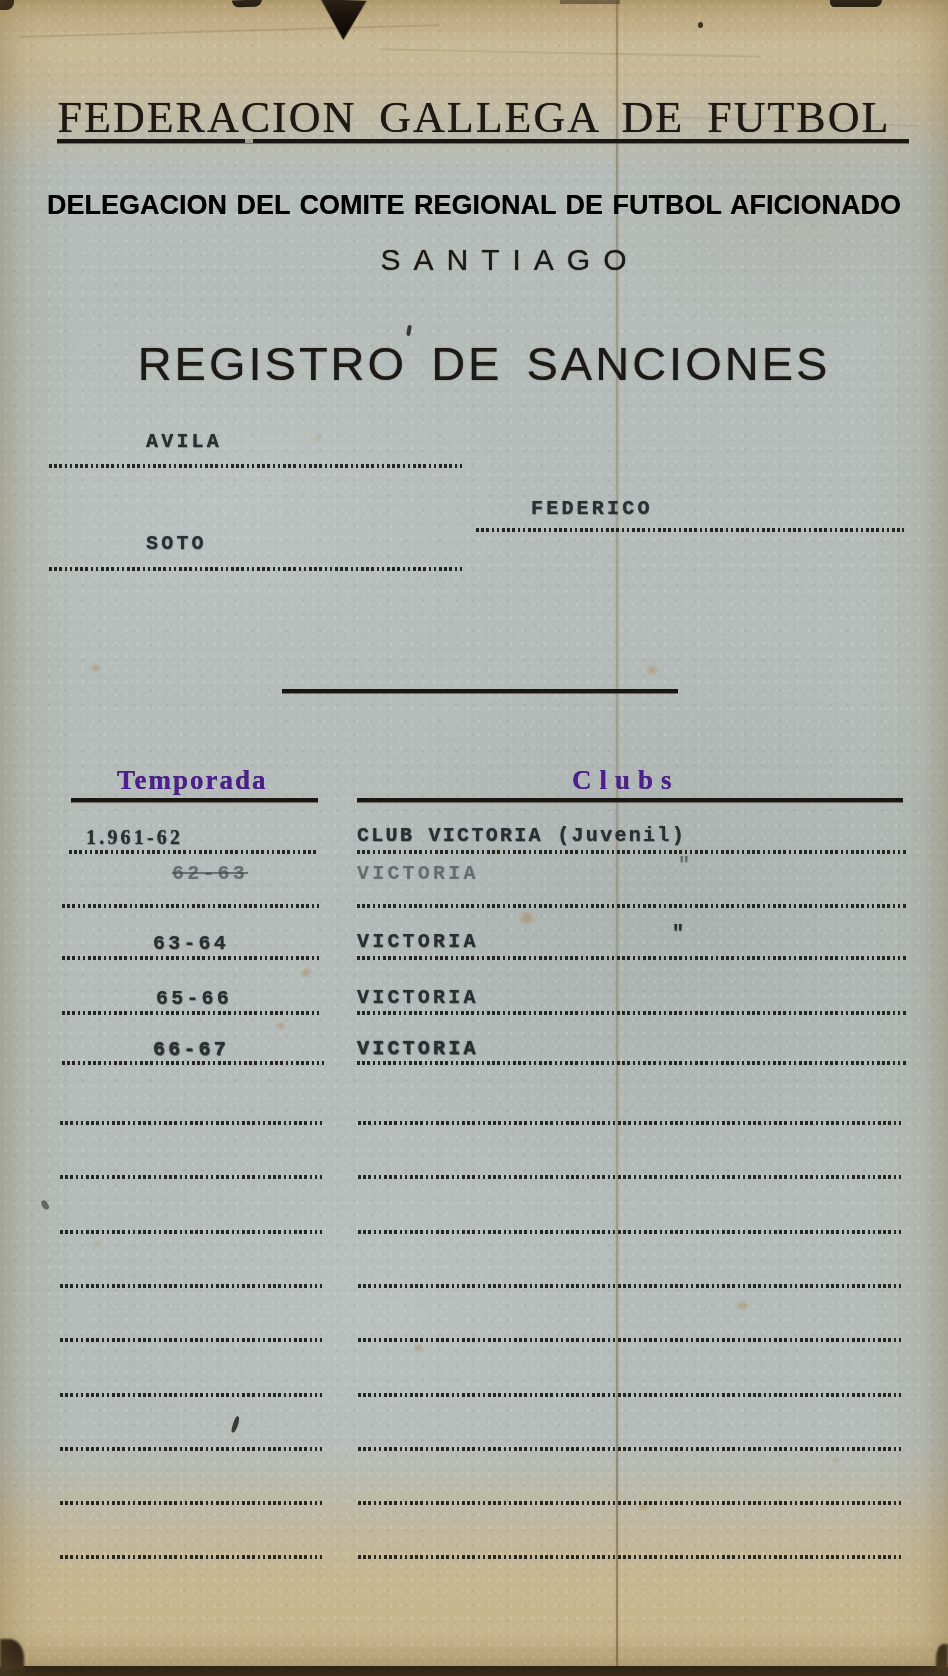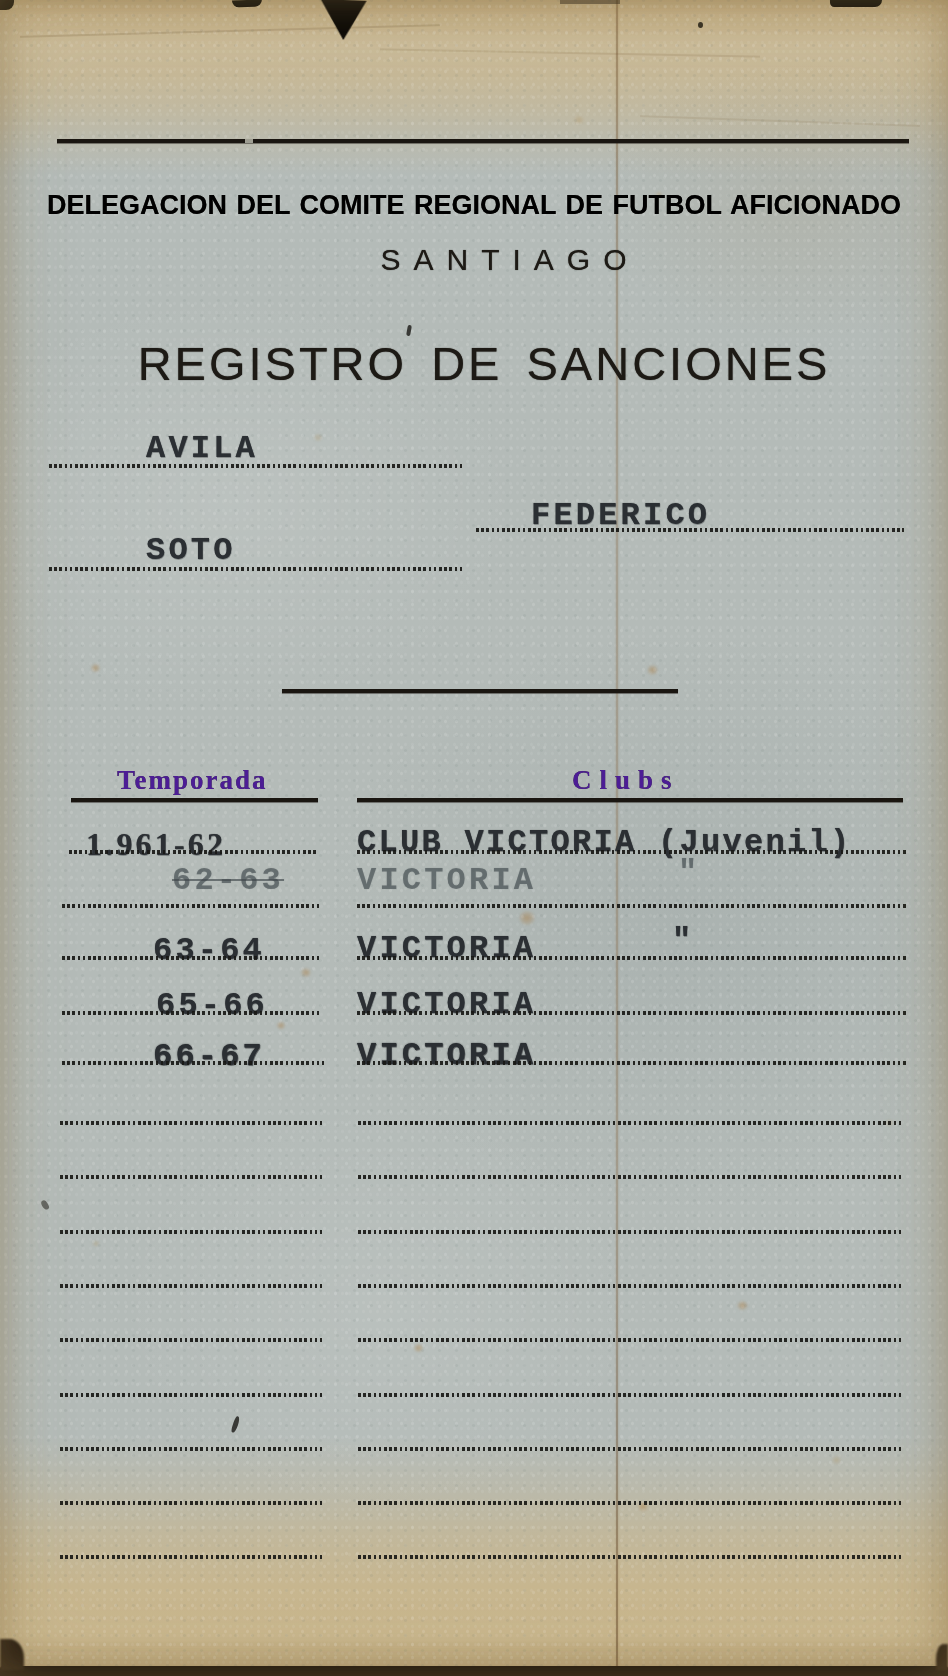--- a/index.html
+++ b/index.html
@@ -91,21 +91,21 @@
   .th{position:absolute;font-family:"Liberation Serif","DejaVu Serif",serif;font-weight:700;
     font-size:27px;color:#4c1d95;text-shadow:0 0 .6px rgba(32,28,22,.8);white-space:nowrap;}
   .th-season{left:117px;top:765px;letter-spacing:2px;}
   .th-clubs{left:572px;top:765px;letter-spacing:8px;}
   .th-rule-left{top:798px;left:71px;width:247px;}
   .th-rule-right{top:798px;left:357px;width:546px;}
   
   .typed{
     position:absolute;white-space:nowrap;
     font-family:"Liberation Mono","DejaVu Sans Mono",monospace;
-    font-size:32px;font-weight:700;letter-spacing:3.2px;
+    font-size:20px;font-weight:700;letter-spacing:3.2px;
     color:var(--type-ink,#2b2f33);
     text-shadow:0 0 1px rgba(43,47,51,.75),.5px .5px 0 rgba(43,47,51,.3);
   }
   .typed.faded{color:rgba(68,76,80,.55);text-shadow:0 0 1px rgba(68,76,80,.35);}
   .typed.overstruck{text-decoration:line-through;text-decoration-color:rgba(60,66,70,.45);text-decoration-thickness:2px;}
   .typed.heavy{text-shadow:0 0 1.4px rgba(35,38,42,.95),.7px .7px 0 rgba(35,38,42,.5);}
   .dotted{
     position:absolute;height:3.5px;filter:blur(.2px);
     background-image:repeating-linear-gradient(90deg,
       rgba(24,24,21,.92) 0 2.6px, rgba(24,24,21,0) 2.6px 5.2px);
@@ -165,20 +165,21 @@
   <div class="stain faint" style="left:91px;top:1239px;width:10px;height:9px;"></div>
   <div class="stain" style="left:735px;top:1299px;width:15px;height:13px;"></div>
   <div class="stain" style="left:412px;top:1342px;width:13px;height:12px;"></div>
   <div class="stain faint" style="left:830px;top:1454px;width:13px;height:12px;"></div>
   <div class="stain" style="left:636px;top:1500px;width:14px;height:13px;"></div>
 
   <div class="inkmark" style="left:407px;top:325px;width:4px;height:11px;border-radius:2px;transform:rotate(10deg);opacity:.85;"></div>
   <div class="inkmark" style="left:42px;top:1200px;width:6px;height:10px;border-radius:50% 50% 40% 60%;transform:rotate(-28deg);opacity:.55;"></div>
   <div class="inkmark" style="left:233px;top:1416px;width:5px;height:17px;border-radius:45% 55% 60% 40%;transform:rotate(18deg);opacity:.85;"></div>
 
+  <div class="printed center title">FEDERACION GALLEGA DE FUTBOL</div>
   <div class="rule title-rule"></div>
   <div class="printed center delegation">DELEGACION DEL COMITE REGIONAL DE FUTBOL AFICIONADO</div>
   <div class="printed center register-title">REGISTRO DE SANCIONES</div>
   <div class="printed center city">SANTIAGO</div>
 
   <div class="typed" style="left:146px;top:430px;">AVILA</div>
   <div class="dotted line-a"></div>
   <div class="typed" style="left:531px;top:497px;">FEDERICO</div>
   <div class="dotted line-f"></div>
   <div class="typed" style="left:146px;top:532px;">SOTO</div>

